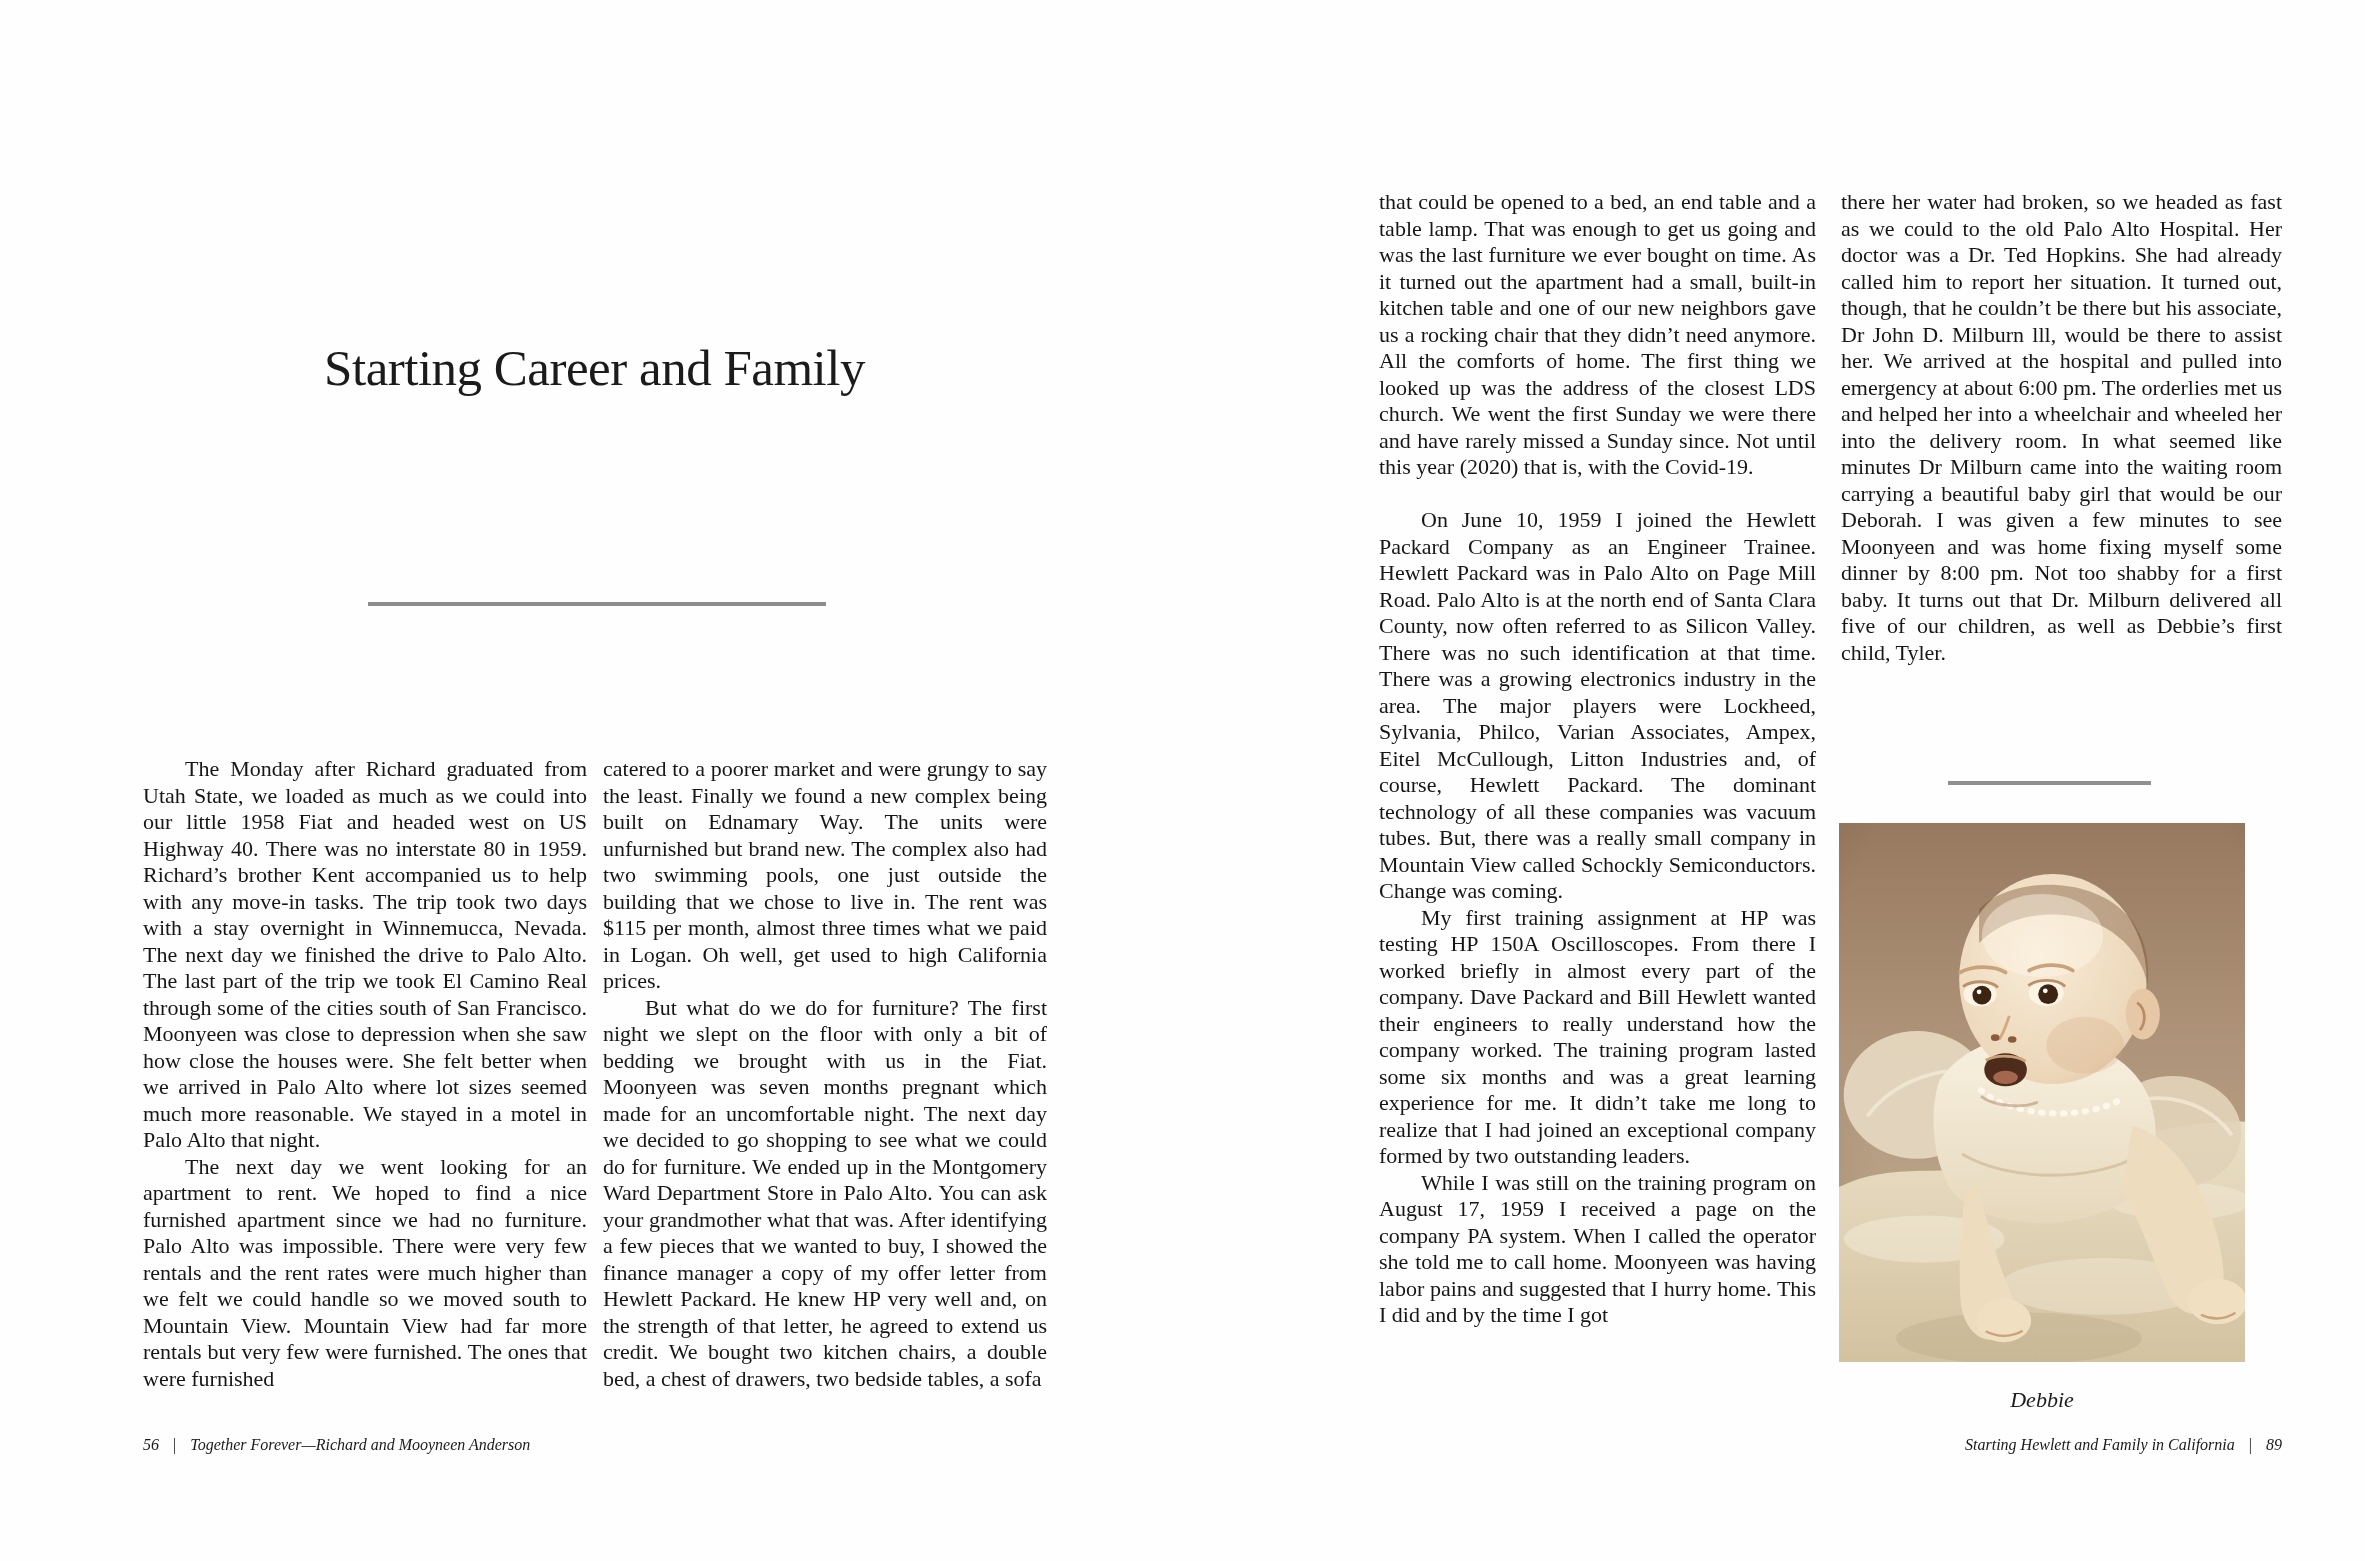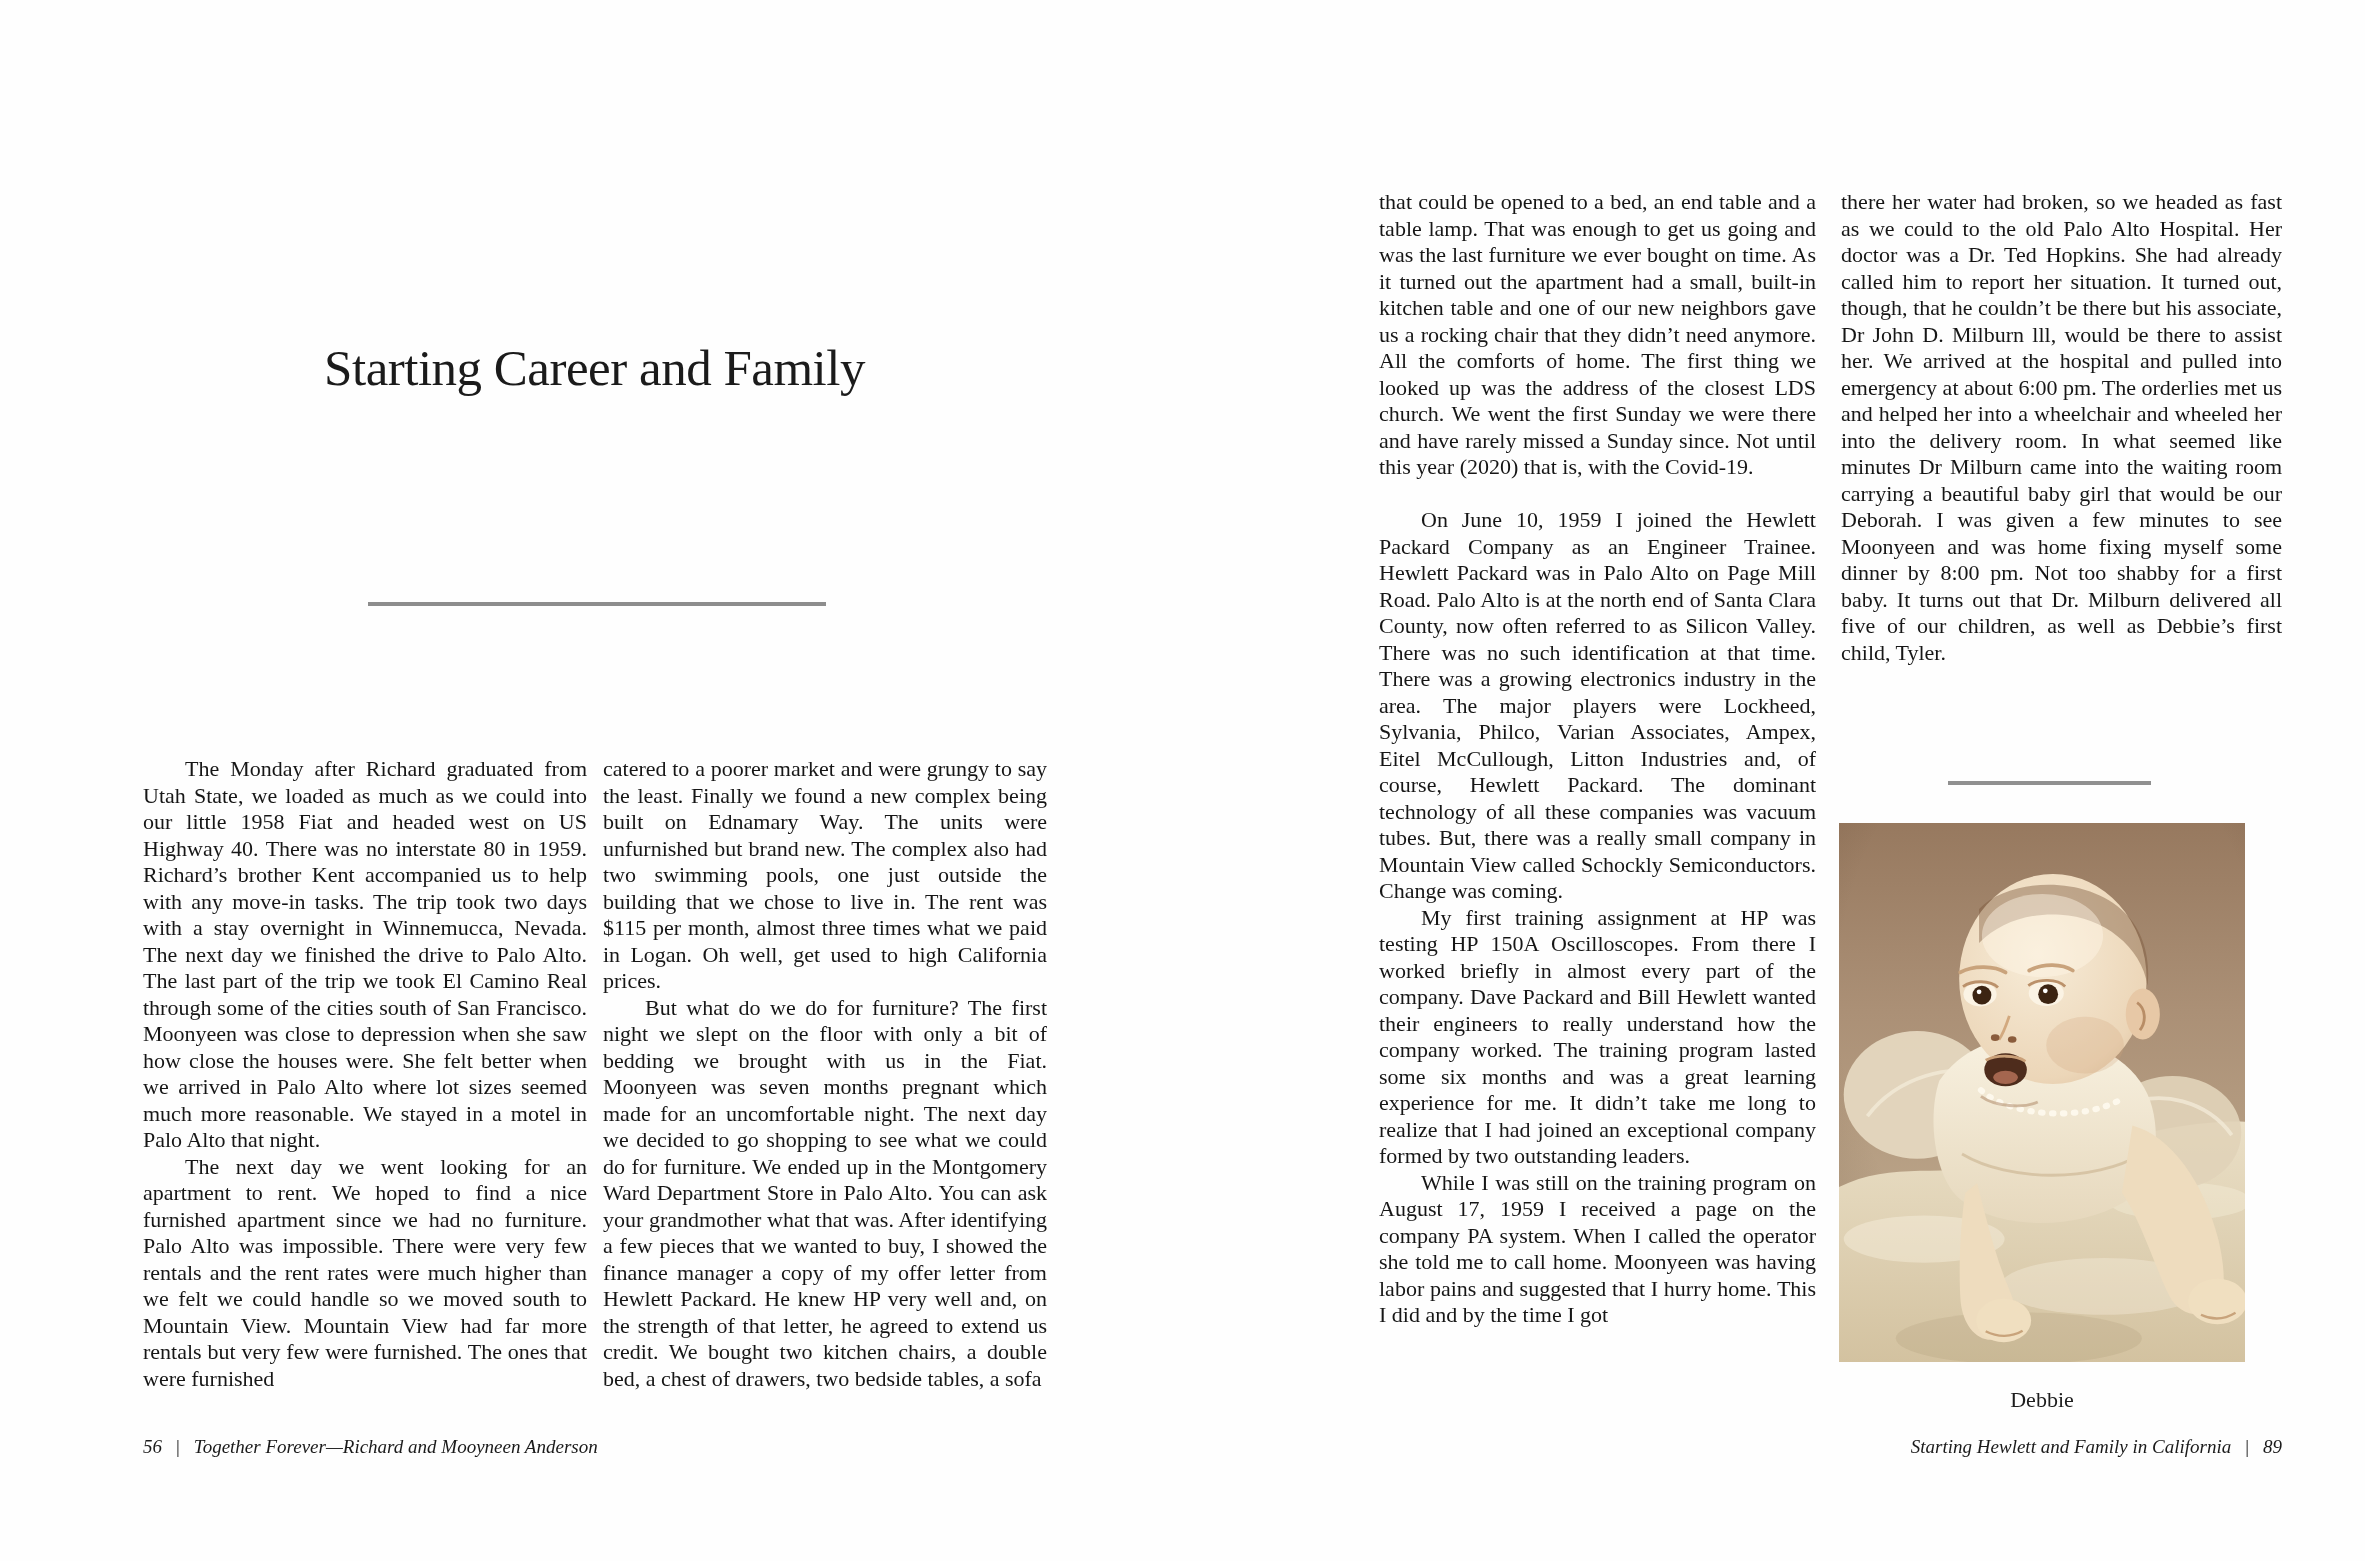--- a/index.html
+++ b/index.html
@@ -39,25 +39,25 @@
     position:absolute; left:742px; top:781px; width:203px; height:3.8px;
     background:#909090;
   }
   .photo-frame {
     position:absolute; left:633px; top:823px; width:406px; height:539px;
     margin:0;
   }
   .photo-frame svg { display:block; width:100%; height:100%; }
   .photo-caption {
     position:absolute; left:633px; top:1387px; width:406px;
-    text-align:center; font-size:22px; color:#1d1d1d;
+    text-align:center; font-style:italic; font-size:22px; color:#1d1d1d;
   }
 
   .folio {
-    position:absolute; top:1436px; font-size:19px; font-style:italic;
+    position:absolute; top:1436px; font-size:16px; font-style:italic;
     color:#1a1a1a; white-space:nowrap;
   }
   .folio-left  { left:143px; }
   .folio-right { right:130px; }
   .folio .bar  { font-style:normal; padding:0 14px; font-weight:normal; }
 </style>
 </head>
 <body>
 
 <div class="spread">

